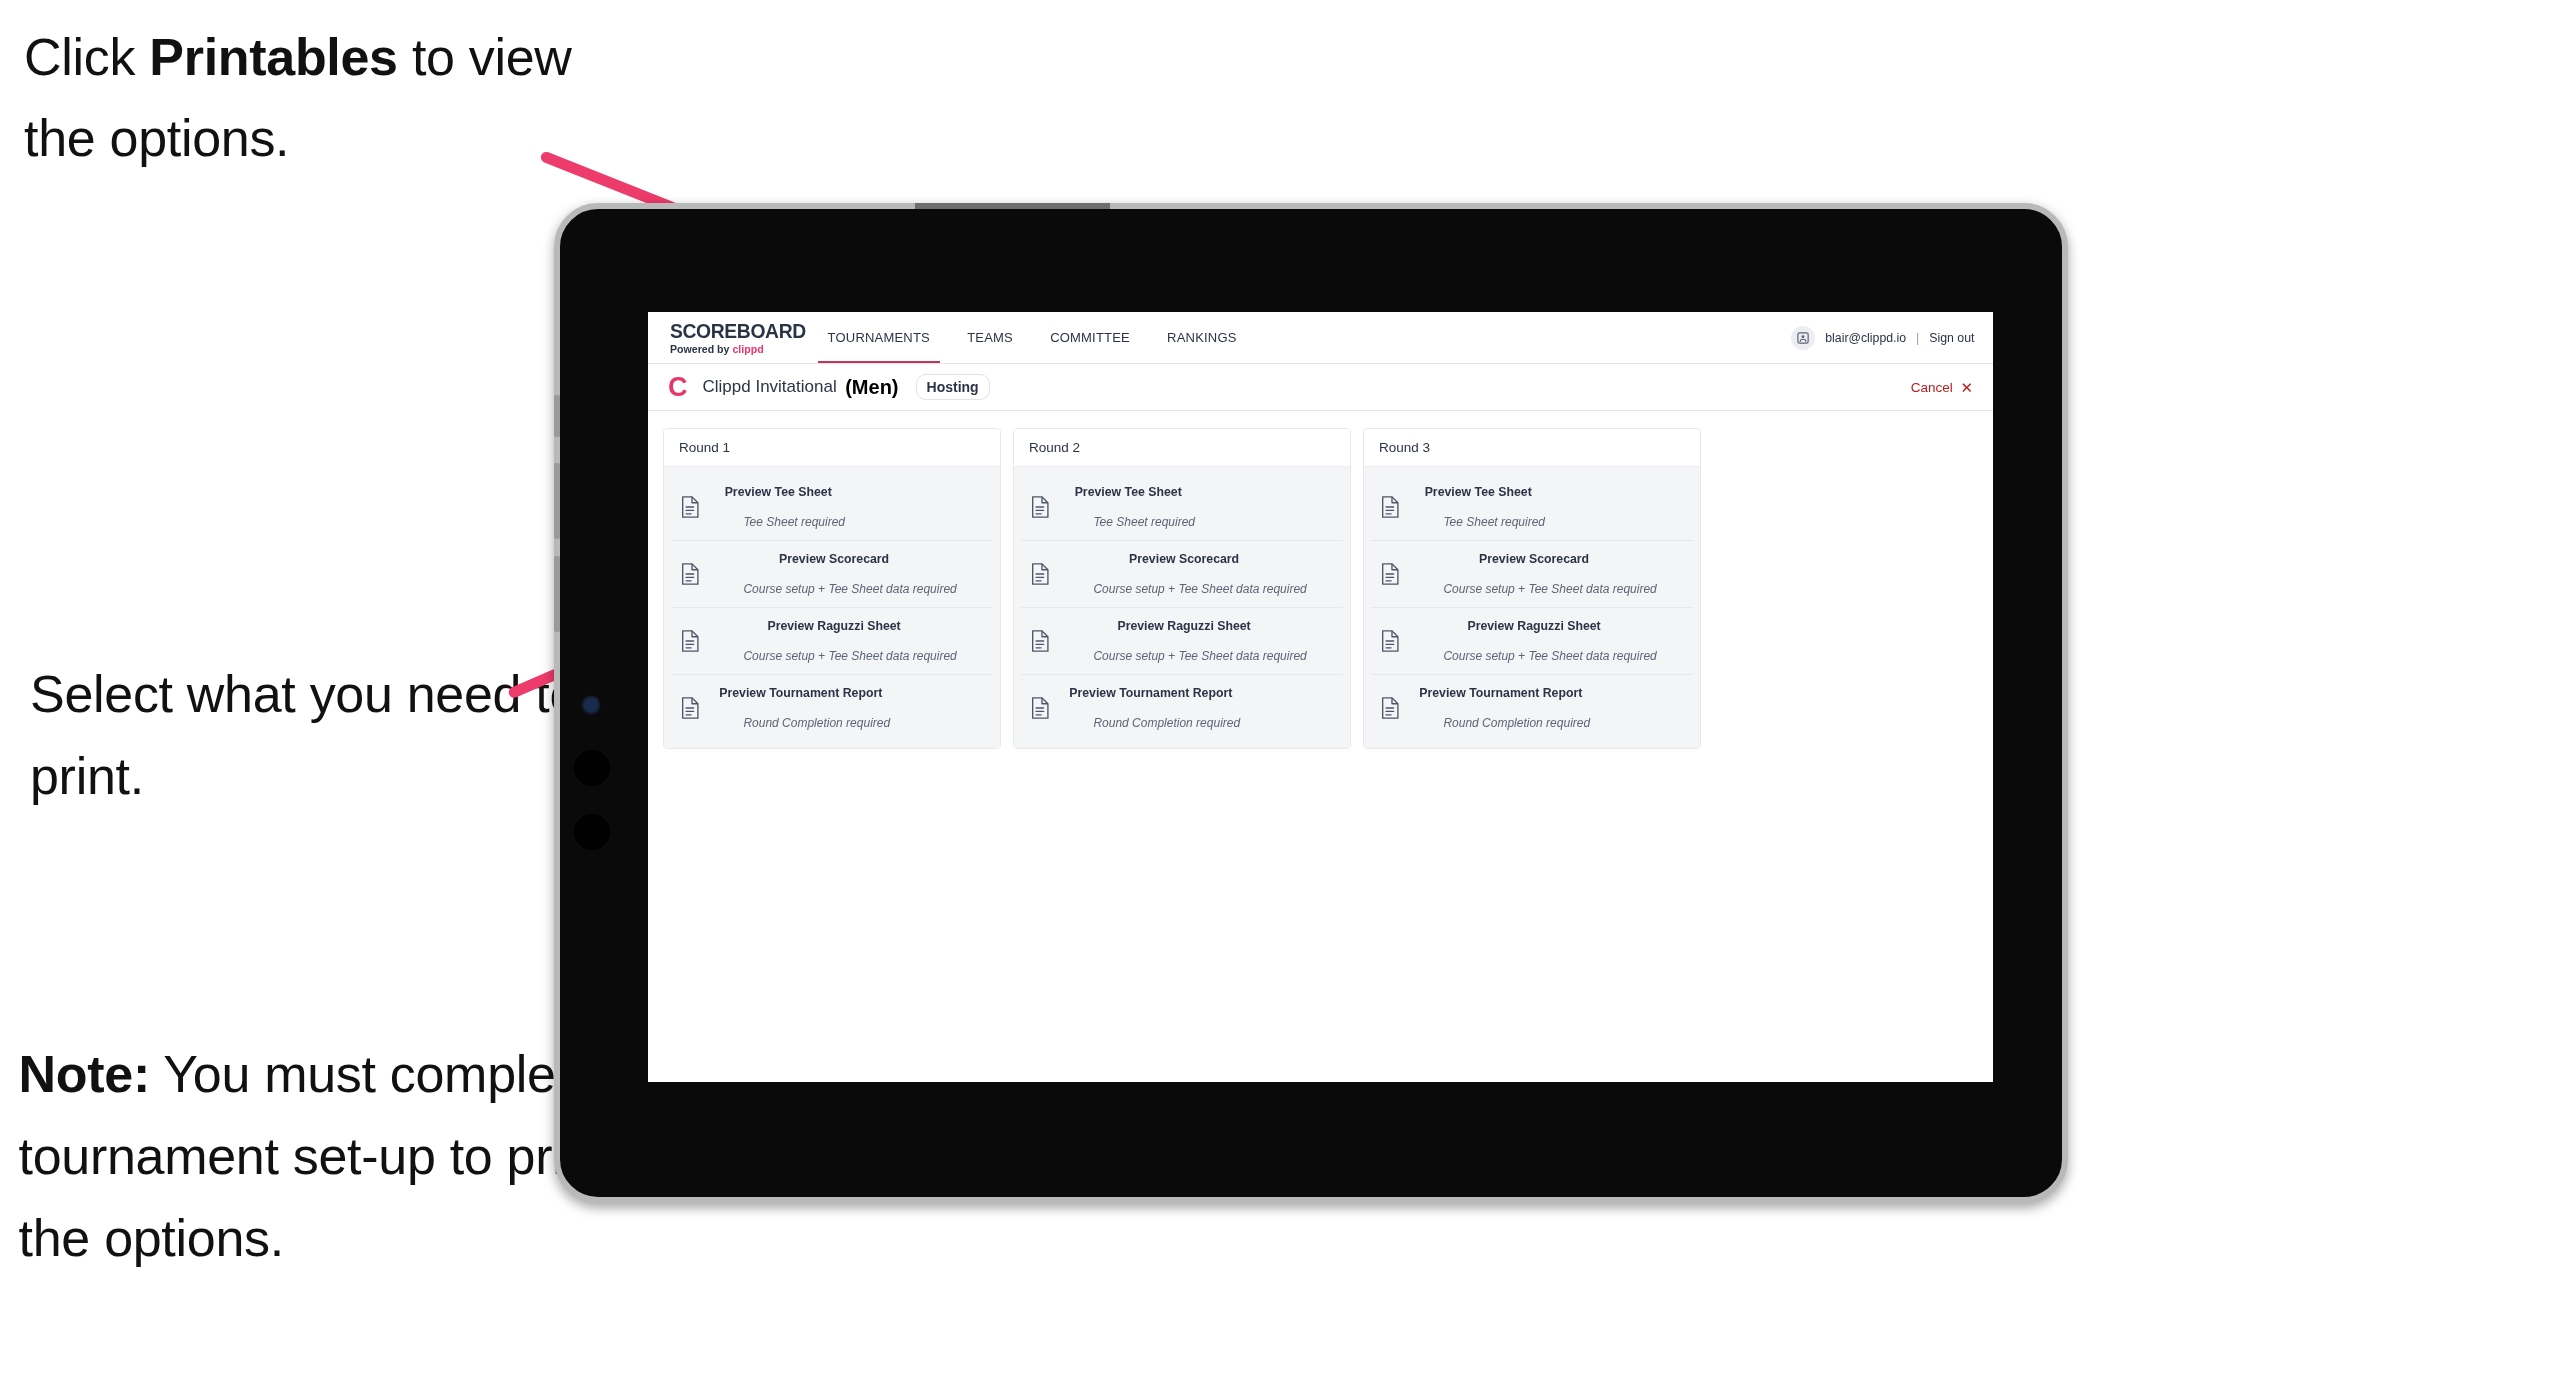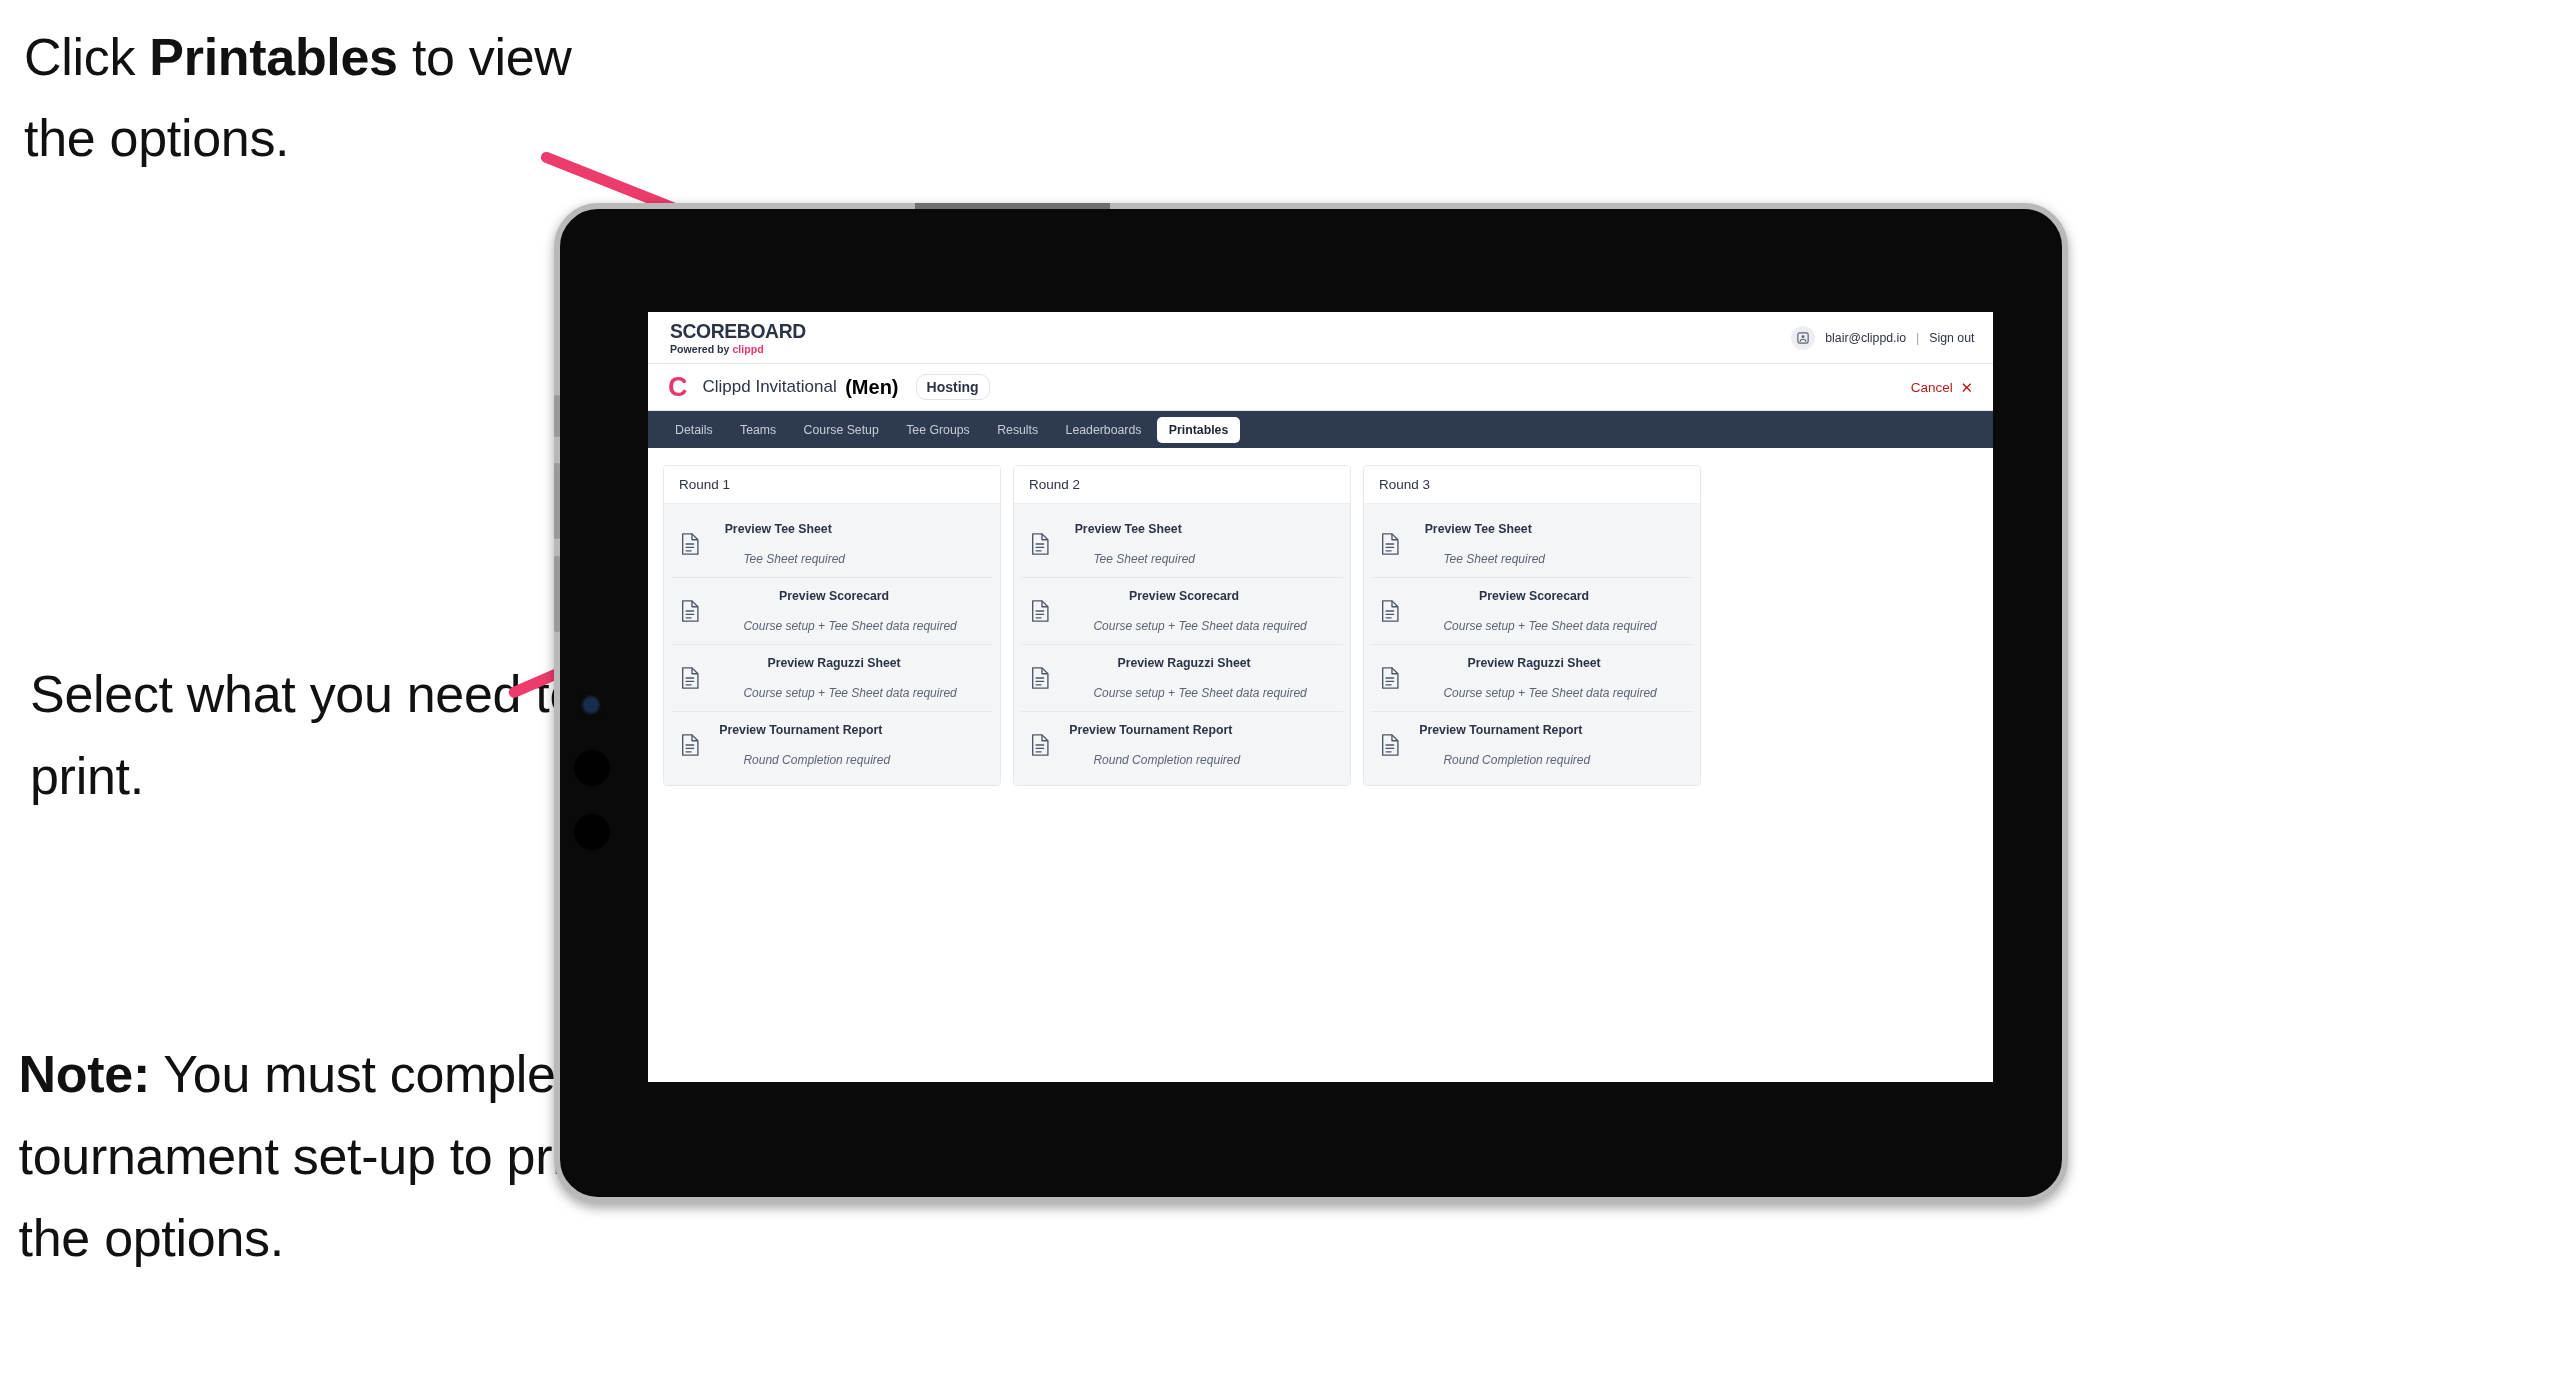--- a/index.html
+++ b/index.html
@@ -218,20 +218,26 @@
     <div id="screen">
 
       <div id="topnav">
         <div id="brand">
           <div id="brand-title">SCOREBOARD</div>
           <div id="brand-sub">
             <span>Powered by </span><span class="pink">clippd</span>
           </div>
         </div>
 
+        <div id="topnav-items">
+          <div class="topnav-item active">TOURNAMENTS</div>
+          <div class="topnav-item">TEAMS</div>
+          <div class="topnav-item">COMMITTEE</div>
+          <div class="topnav-item">RANKINGS</div>
+        </div>
 
         <div id="topnav-right">
           <div id="avatar">
             <svg width="12" height="12" viewBox="0 0 14 14">
               <rect x="1" y="1" width="12" height="12" rx="2" fill="none" stroke="#5c6576" stroke-width="1.4"></rect>
               <circle cx="7" cy="5.4" r="1.7" fill="#5c6576"></circle>
               <path d="M3.6 11.4c0-1.9 1.5-3 3.4-3s3.4 1.1 3.4 3" fill="none" stroke="#5c6576" stroke-width="1.3"></path>
             </svg>
           </div>
           <div id="user-email">blair@clippd.io</div>
@@ -244,29 +250,20 @@
         <div id="tourney-logo">C</div>
         <div id="tourney-name">Clippd Invitational</div>
         <div id="tourney-gender">(Men)</div>
         <div id="hosting-badge">Hosting</div>
         <div id="cancel-btn">
           <span>Cancel</span>
           <span id="cancel-x">✕</span>
         </div>
       </div>
 
-      <div id="tabstrip">
-        <div class="tab">Details</div>
-        <div class="tab">Teams</div>
-        <div class="tab">Course Setup</div>
-        <div class="tab">Tee Groups</div>
-        <div class="tab">Results</div>
-        <div class="tab">Leaderboards</div>
-        <div class="tab active">Printables</div>
-      </div>
 
       <div id="content">
 
         <div class="round-card">
           <div class="round-header">Round 1</div>
           <div class="round-body">
             <div class="print-item">
               <svg class="doc-icon" viewBox="0 0 22 26">
                 <path d="M2 1h11l7 7v17H2z" fill="none" stroke="currentColor" stroke-width="1.6" stroke-linejoin="round"></path>
                 <path d="M13 1v7h7" fill="none" stroke="currentColor" stroke-width="1.6" stroke-linejoin="round"></path>

